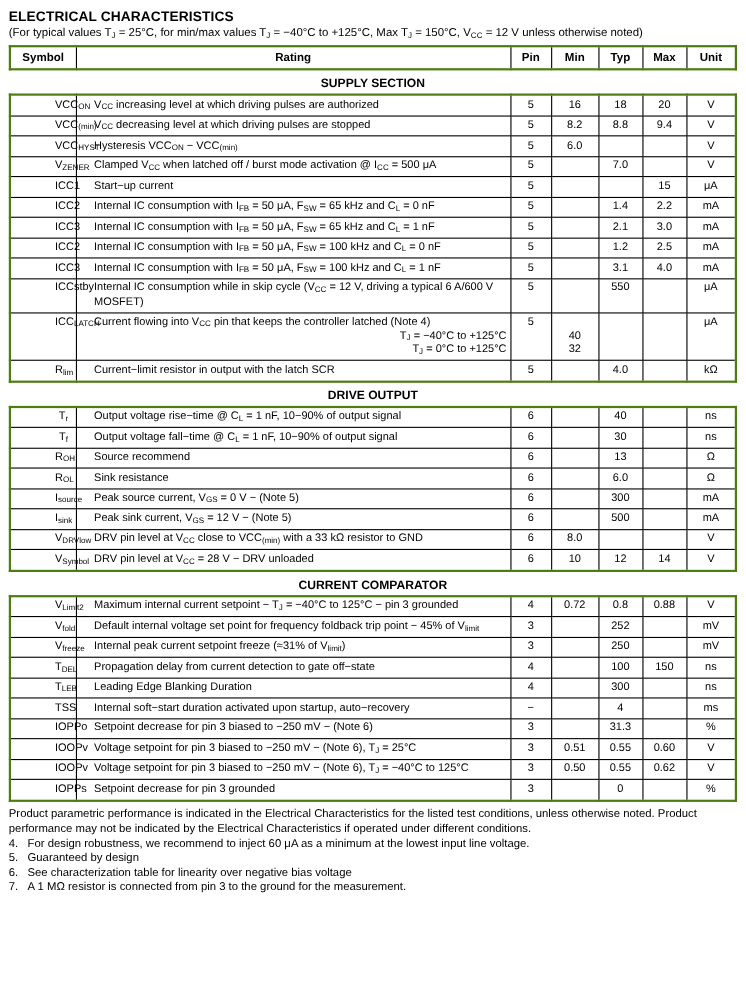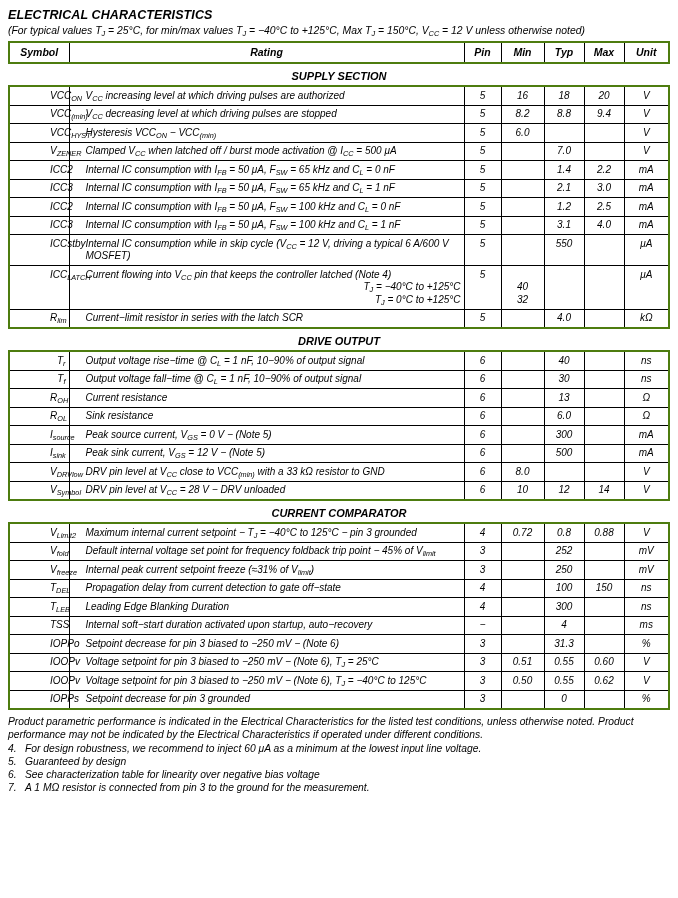--- a/index.html
+++ b/index.html
@@ -3,21 +3,21 @@
 <meta charset="utf-8">
 <style>
   * { box-sizing: border-box; margin: 0; padding: 0; }
   html, body { background: #ffffff; }
   body {
     width: 678px; height: 898px;
     font-family: "Liberation Sans", sans-serif;
     color: #000;
     overflow: hidden;
   }
-  .page { padding: 8px 8px 0 8px; width: 678px; font-style: italic; }
+  .page { padding: 8px 8px 0 8px; width: 678px; }
 
   .title { font-size: 12.5px; font-weight: bold; letter-spacing: 0.1px; margin-bottom: 3px; }
   .subtitle { font-size: 10.4px; white-space: nowrap; margin-bottom: 5px; }
 
   table.tbl {
     border-collapse: collapse;
     table-layout: fixed;
     width: 660px;
     border: 2px solid #4d7c0f;
   }
@@ -25,21 +25,21 @@
 
   th {
     font-size: 10.5px; font-weight: bold; text-align: center;
     padding: 3px 2px; height: 13px; line-height: 13px;
   }
   td {
     font-size: 10px; line-height: 12.5px;
     vertical-align: top;
     padding: 2.5px 3px; height: 13px;
   }
-  td.sym   { text-align: right; padding-left: 40px; }
+  td.sym   { text-align: center; padding-left: 40px; }
   td.rating{ text-align: left; padding-left: 16px; padding-right: 2px; }
   td.val   { text-align: center; }
   .cond    { text-align: right; padding-right: 1px; }
   sub { font-size: 7.3px; line-height: 0; vertical-align: -1.5px; letter-spacing: 0; }
 
   .section-label { font-size: 11px; font-weight: bold; margin: 6px 0 3px 0; text-align: center; }
 
   .notes { margin-top: 5px; font-size: 10.3px; line-height: 13px; width: 662px; }
   .note-para { margin-bottom: 1px; }
   .note-item { display: flex; }
@@ -127,20 +127,31 @@
     <td class="rating">
             <div class="main">Clamped V<sub>CC</sub> when latched off / burst mode activation @ I<sub>CC</sub> = 500 μA</div>
           </td>
     <td class="pin val">5</td>
     <td class="min val"></td>
     <td class="typ val">7.0</td>
     <td class="max val"></td>
     <td class="unit val">V</td>
   </tr>
         <tr>
+    <td class="sym">ICC1</td>
+    <td class="rating">
+            <div class="main">Start−up current</div>
+          </td>
+    <td class="pin val">5</td>
+    <td class="min val"></td>
+    <td class="typ val"></td>
+    <td class="max val">15</td>
+    <td class="unit val">μA</td>
+  </tr>
+        <tr>
     <td class="sym">ICC2</td>
     <td class="rating">
             <div class="main">Internal IC consumption with I<sub>FB</sub> = 50 μA, F<sub>SW</sub> = 65 kHz and C<sub>L</sub> = 0 nF</div>
           </td>
     <td class="pin val">5</td>
     <td class="min val"></td>
     <td class="typ val">1.4</td>
     <td class="max val">2.2</td>
     <td class="unit val">mA</td>
   </tr>
@@ -197,21 +208,21 @@
           </td>
     <td class="pin val">5</td>
     <td class="min val"><br>40<br>32</td>
     <td class="typ val"></td>
     <td class="max val"></td>
     <td class="unit val">μA</td>
   </tr>
         <tr>
     <td class="sym">R<sub>lim</sub></td>
     <td class="rating">
-            <div class="main">Current−limit resistor in series with the latch SCR</div>
+            <div class="main">Current−limit resistor in output with the latch SCR</div>
           </td>
     <td class="pin val">5</td>
     <td class="min val"></td>
     <td class="typ val">4.0</td>
     <td class="max val"></td>
     <td class="unit val">kΩ</td>
   </tr>
       </tbody>
   </table>
 
@@ -245,21 +256,21 @@
           </td>
     <td class="pin val">6</td>
     <td class="min val"></td>
     <td class="typ val">30</td>
     <td class="max val"></td>
     <td class="unit val">ns</td>
   </tr>
         <tr>
     <td class="sym">R<sub>OH</sub></td>
     <td class="rating">
-            <div class="main">Current resistance</div>
+            <div class="main">Source recommend</div>
           </td>
     <td class="pin val">6</td>
     <td class="min val"></td>
     <td class="typ val">13</td>
     <td class="max val"></td>
     <td class="unit val">Ω</td>
   </tr>
         <tr>
     <td class="sym">R<sub>OL</sub></td>
     <td class="rating">

